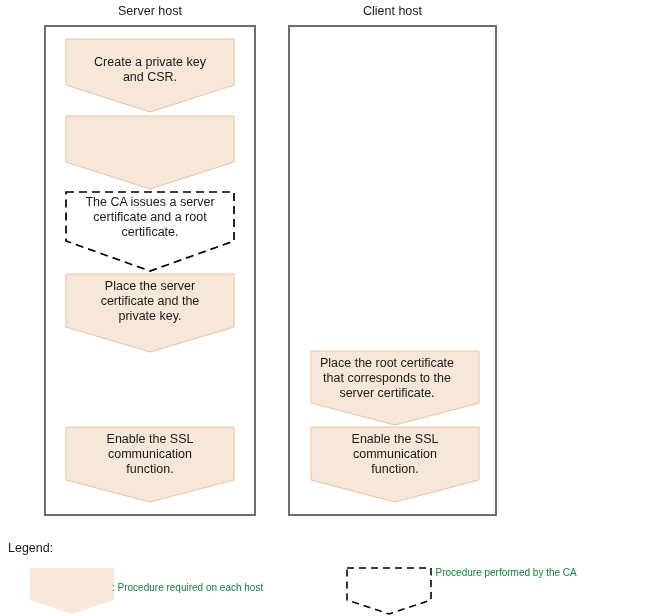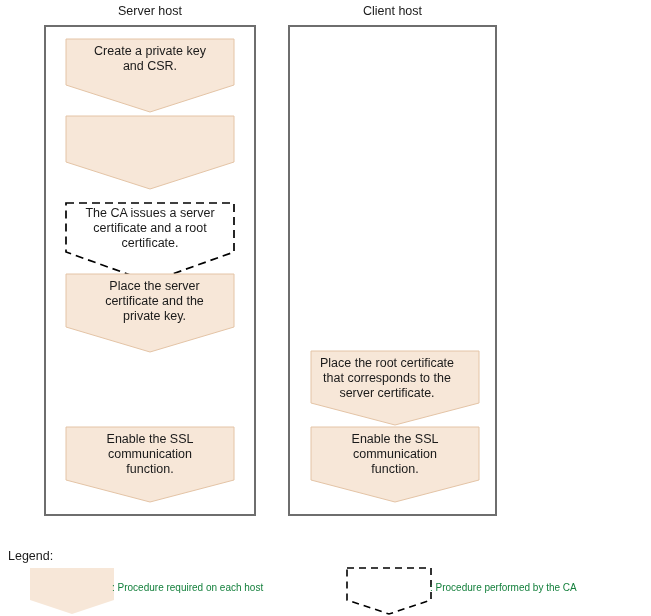--- a/index.html
+++ b/index.html
@@ -88,37 +88,37 @@
 
   <div class="host-box" style="left:44px; top:25px; width:212px; height:491px;"></div>
 
   <div class="host-box" style="left:288px; top:25px; width:209px; height:491px;"></div>
 
   <div id="server-steps">
       <div class="chevron-wrap" style="left: 66px; top: 39px; width: 168px; height: 73px;">
         <svg width="168" height="73" viewBox="0 0 168 73">
           <path d="M0 0 L168 0 L168 46 L84 73 L0 46 Z" fill="#F7E7D8" stroke="#E4C4A6" stroke-width="1"></path>
         </svg>
-        <div class="chev-label" style="top: 5px;">Create a private key
+        <div class="chev-label" style="top: 16px;">Create a private key
 and CSR.</div>
       </div>
       <div class="chevron-wrap" style="left: 66px; top: 116px; width: 168px; height: 73px;">
         <svg width="168" height="73" viewBox="0 0 168 73">
           <path d="M0 0 L168 0 L168 46 L84 73 L0 46 Z" fill="#F7E7D8" stroke="#E4C4A6" stroke-width="1"></path>
         </svg>
       </div>
-      <div class="chevron-wrap" style="left: 66px; top: 203px; width: 168px; height: 79px; text-decoration: underline;">
+      <div class="chevron-wrap" style="left: 66px; top: 192px; width: 168px; height: 79px; text-decoration: underline;">
         <svg width="168" height="79" viewBox="0 0 168 79">
           <path d="M0 0 L168 0 L168 49 L84 79 L0 49 Z" fill="#FFFFFF" stroke="#000000" stroke-width="1.7" stroke-dasharray="8,5"></path>
         </svg>
         <div class="chev-label" style="top: 3px;">The CA issues a server
 certificate and a root
 certificate.</div>
       </div>
-      <div class="chevron-wrap" style="left: 66px; top: 274px; width: 168px; height: 78px; padding-left: 9px;">
+      <div class="chevron-wrap" style="left: 66px; top: 274px; width: 168px; height: 78px;">
         <svg width="168" height="78" viewBox="0 0 168 78">
           <path d="M0 0 L168 0 L168 53 L84 78 L0 53 Z" fill="#F7E7D8" stroke="#E4C4A6" stroke-width="1"></path>
         </svg>
         <div class="chev-label" style="top: 5px;">Place the server
 certificate and the
 private key.</div>
       </div>
       <div class="chevron-wrap" style="left: 66px; top: 427px; width: 168px; height: 75px;">
         <svg width="168" height="75" viewBox="0 0 168 75">
           <path d="M0 0 L168 0 L168 53 L84 75 L0 53 Z" fill="#F7E7D8" stroke="#E4C4A6" stroke-width="1"></path>
@@ -141,29 +141,29 @@
       <div class="chevron-wrap" style="left: 311px; top: 427px; width: 168px; height: 75px;">
         <svg width="168" height="75" viewBox="0 0 168 75">
           <path d="M0 0 L168 0 L168 53 L84 75 L0 53 Z" fill="#F7E7D8" stroke="#E4C4A6" stroke-width="1"></path>
         </svg>
         <div class="chev-label" style="top: 5px;">Enable the SSL
 communication
 function.</div>
       </div>
     </div>
 
-  <div class="legend-title" style="left:8px; top:541px;margin-top:8px;">Legend:</div>
+  <div class="legend-title" style="left:8px; top:541px;">Legend:</div>
 
   <div class="legend-shape" style="left:30px; top:568px;">
     <svg width="84" height="46" viewBox="0 0 84 46">
       <path d="M0 0 L84 0 L84 32 L42 46 L0 32 Z" fill="#F7E7D8" stroke="none"></path>
     </svg>
   </div>
   <div class="legend-text" style="left:112px; top:583px;">: Procedure required on each host</div>
 
   <div class="legend-shape" style="left:347px; top:568px;">
     <svg width="84" height="46" viewBox="0 0 84 46">
       <path d="M0 0 L84 0 L84 32 L42 46 L0 32 Z" fill="#FFFFFF" stroke="#000000" stroke-width="1.6" stroke-dasharray="7,5"></path>
     </svg>
   </div>
-  <div class="legend-text" style="left:430px; top:583px;">: Procedure performed by the CA</div>
+  <div class="legend-text" style="left:430px; top:568px;">: Procedure performed by the CA</div>
 
 </div>
 
 </body></html>

